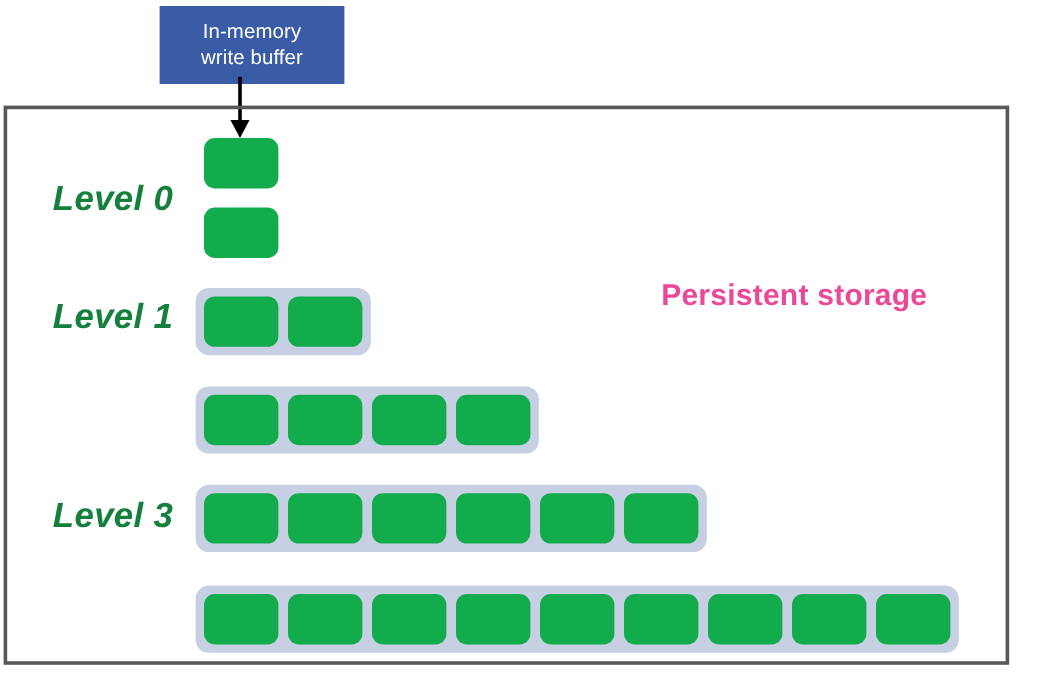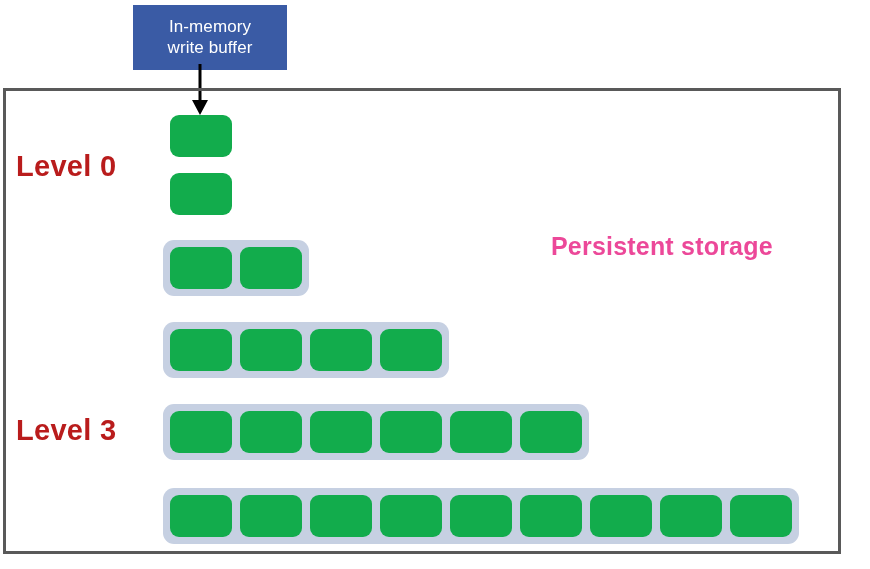--- a/index.html
+++ b/index.html
@@ -66,28 +66,29 @@
     left: 551px;
     top: 232px;
     font-size: 25px;
     font-weight: bold;
     color: #ec4899;
     letter-spacing: 0.2px;
     white-space: nowrap;
   }
   .level-label {
     position: absolute;
-    left: 16px;
+    left: 44px;
     width: 140px;
     font-size: 29px;
     font-weight: bold;
-    color: #b91c1c;
+    color: #15803d;
     letter-spacing: 0.3px;
     white-space: nowrap;
     line-height: 1;
+    font-style: italic;
   }
 
   
   .tray {
     position: absolute;
     background: #C6D0E2;
     border-radius: 11px;
     box-sizing: border-box;
     padding: 7px;
     display: flex;
@@ -127,20 +128,21 @@
   <svg class="arrow" viewBox="0 0 24 52" xmlns="http://www.w3.org/2000/svg">
     <line x1="12" y1="0" x2="12" y2="40" stroke="#000000" stroke-width="3"></line>
     <polygon points="12,51 4,36 20,36" fill="#000000"></polygon>
   </svg>
 
   <div class="storage-frame"></div>
 
   <div class="storage-label">Persistent storage</div>
 
   <div class="level-label" style="top:152px">Level 0</div>
+  <div class="level-label" style="top:250px">Level 1</div>
   <div class="level-label" style="top:416px">Level 3</div>
 
   <div class="level0-stack">
       <div class="block"></div>
       <div class="block"></div>
     </div>
 
   <div class="tray" style="left:163px; top:240px;">
       <div class="block"></div>
       <div class="block"></div>

